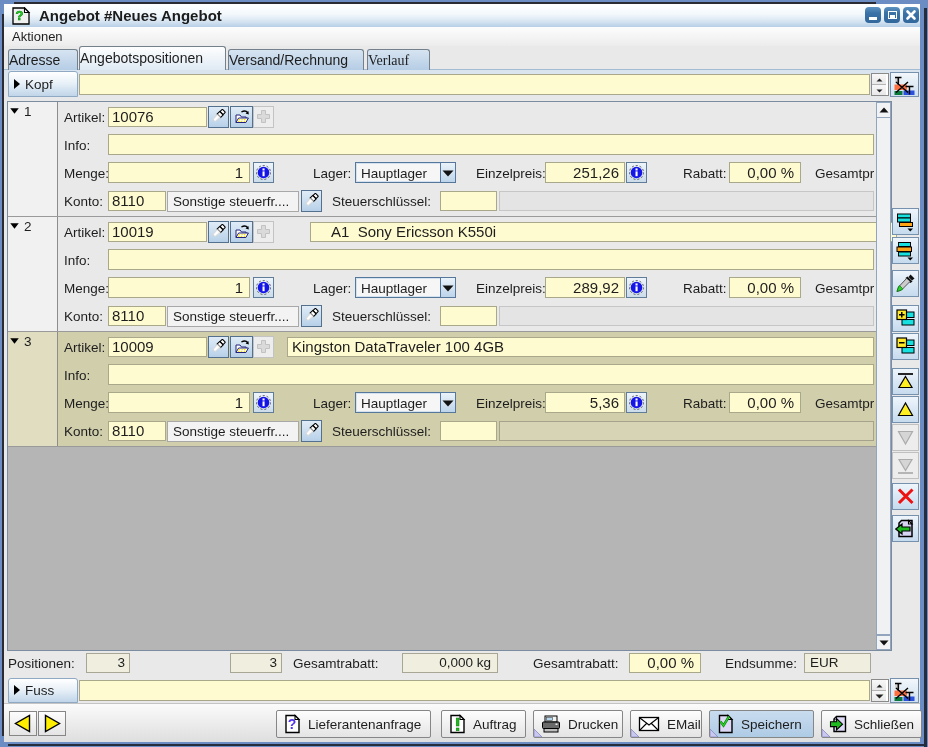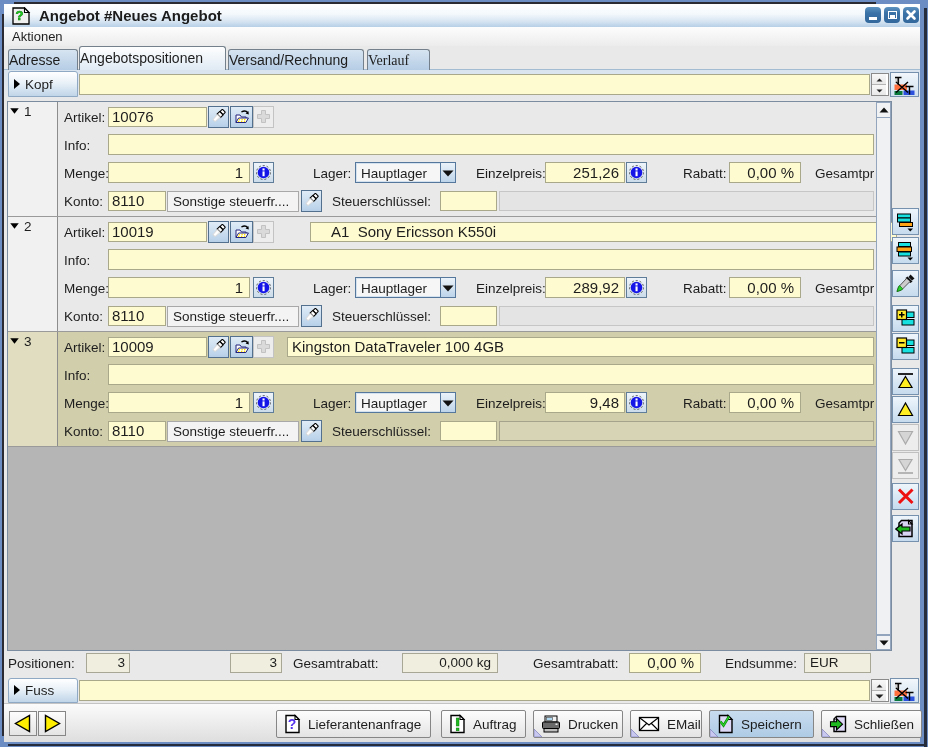--- a/index.html
+++ b/index.html
@@ -287,21 +287,21 @@
       <rect x="6.5" y="6.4" width="2.1" height="4.8" fill="#fff"></rect>
     </svg>
 <div class="abs t13" style="left:313px;top:396px;">Lager:</div>
 <div class="abs" style="left:355px;top:392px;width:101px;height:21px;border:1px solid #56779c;background:#f6f6f6;box-sizing:border-box;box-shadow:inset 0 0 0 1px #d4e2ef;"></div>
 <div class="abs t13" style="left:361px;top:396px;">Hauptlager</div>
 <div class="abs" style="left:440px;top:393px;width:15px;height:19px;background:linear-gradient(#eaf2f9,#bdd4e9);border-left:1px solid #56779c;box-sizing:border-box;"></div>
 <svg class="abs" style="left:442px;top:400px;" width="12" height="7">
       <path d="M0.5 0.5 L11.5 0.5 L6 6.5 z" fill="#111"></path>
     </svg>
 <div class="abs t13" style="left:476px;top:396px;">Einzelpreis:</div>
-<div class="abs yin" style="left:545px;top:392px;width:80px;height:21px;text-align:right;line-height:19px;padding-right:5px;">9,48</div>
+<div class="abs yin" style="left:545px;top:392px;width:80px;height:21px;text-align:right;line-height:19px;padding-right:5px;">5,36</div>
 <div class="abs nbtn" style="left:626px;top:392px;width:21px;height:21px;"></div>
 <svg class="abs" style="left:629px;top:395px;" width="15" height="15">
       <circle cx="7.5" cy="7.5" r="7" fill="none" stroke="#333" stroke-width="0.8" stroke-dasharray="2 2"></circle>
       <circle cx="7.5" cy="7.5" r="5.8" fill="#1515e8"></circle>
       <rect x="6.5" y="3.4" width="2.1" height="2.1" fill="#fff"></rect>
       <rect x="6.5" y="6.4" width="2.1" height="4.8" fill="#fff"></rect>
     </svg>
 <div class="abs t13" style="left:683px;top:396px;">Rabatt:</div>
 <div class="abs yin" style="left:729px;top:392px;width:72px;height:21px;text-align:right;line-height:19px;padding-right:6px;">0,00 %</div>
 <div class="abs t13" style="left:815px;top:396px;width:59px;overflow:hidden;">Gesamtpreis:</div>

